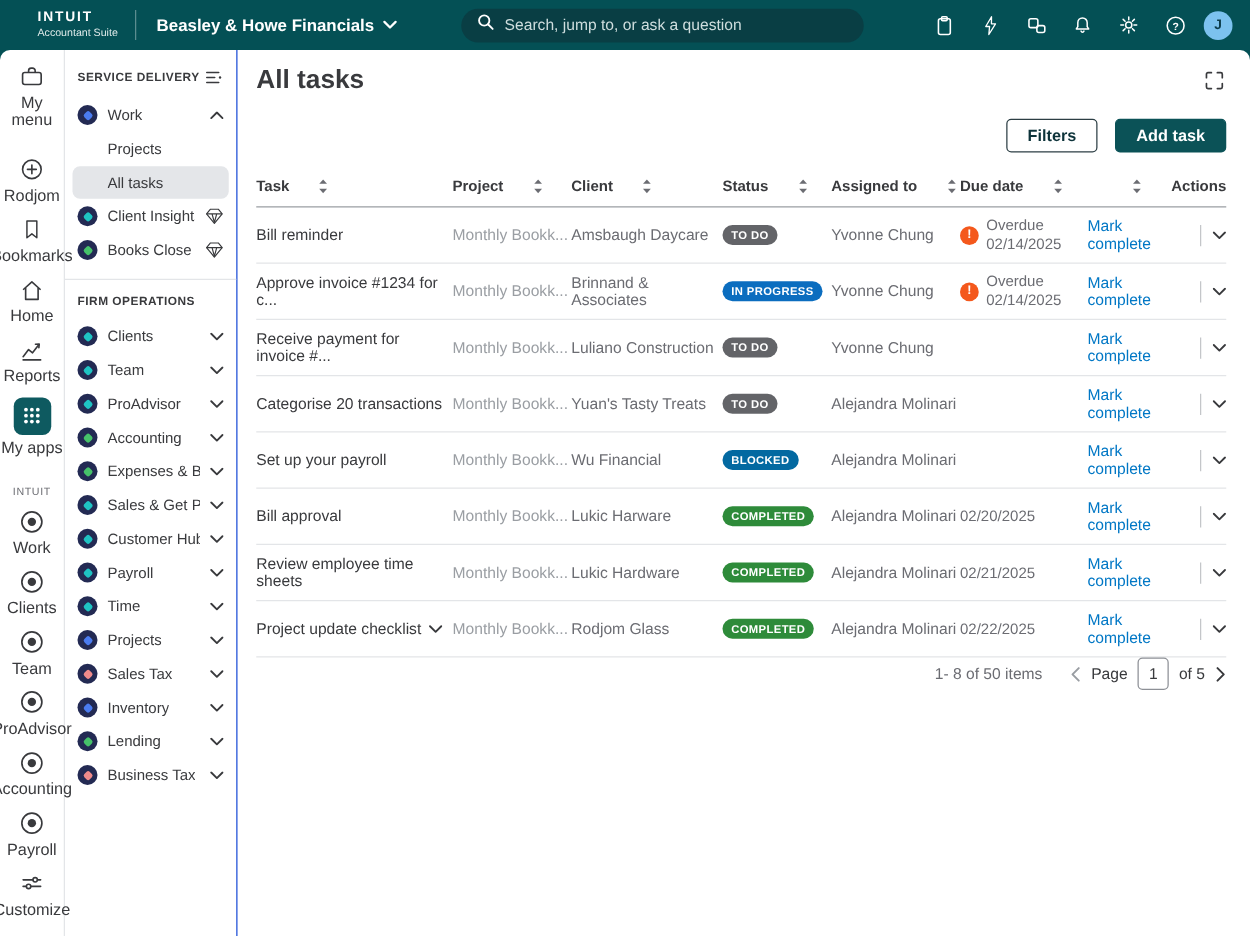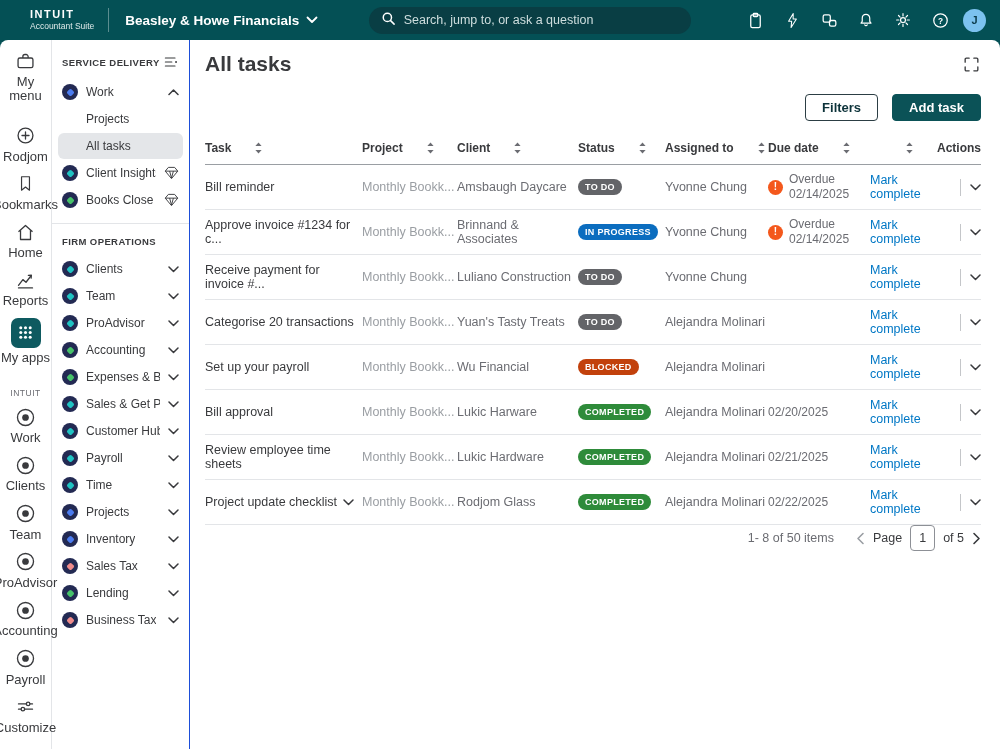--- a/index.html
+++ b/index.html
@@ -418,31 +418,31 @@
       <div class="nav-item">
         <span class="dotc" style="--dot: #4b7cf0;"></span>
         <span class="nlabel">Projects</span>
         <span class="trail">
           <svg width="11" height="7" viewBox="0 0 11 7">
             <polyline points="1,1 5.5,5.5 10,1" fill="none" stroke="currentColor" stroke-width="1.5" stroke-linecap="round" stroke-linejoin="round"></polyline>
           </svg>
         </span>
       </div>
       <div class="nav-item">
+        <span class="dotc" style="--dot: #ef8b8b;"></span>
+        <span class="nlabel">Sales Tax</span>
+        <span class="trail">
+          <svg width="11" height="7" viewBox="0 0 11 7">
+            <polyline points="1,1 5.5,5.5 10,1" fill="none" stroke="currentColor" stroke-width="1.5" stroke-linecap="round" stroke-linejoin="round"></polyline>
+          </svg>
+        </span>
+      </div>
+      <div class="nav-item">
         <span class="dotc" style="--dot: #4b7cf0;"></span>
         <span class="nlabel">Inventory</span>
-        <span class="trail">
-          <svg width="11" height="7" viewBox="0 0 11 7">
-            <polyline points="1,1 5.5,5.5 10,1" fill="none" stroke="currentColor" stroke-width="1.5" stroke-linecap="round" stroke-linejoin="round"></polyline>
-          </svg>
-        </span>
-      </div>
-      <div class="nav-item">
-        <span class="dotc" style="--dot: #ef8b8b;"></span>
-        <span class="nlabel">Sales Tax</span>
         <span class="trail">
           <svg width="11" height="7" viewBox="0 0 11 7">
             <polyline points="1,1 5.5,5.5 10,1" fill="none" stroke="currentColor" stroke-width="1.5" stroke-linecap="round" stroke-linejoin="round"></polyline>
           </svg>
         </span>
       </div>
       <div class="nav-item">
         <span class="dotc" style="--dot: #46c26a;"></span>
         <span class="nlabel">Lending</span>
         <span class="trail">
@@ -630,21 +630,21 @@
                 </svg>
               </span>
             </div>
           </div>
           <div class="tgrid trow">
             <div class="c-task">
               <span>Set up your payroll</span>
             </div>
             <div class="c-proj">Monthly Bookk...</div>
             <div class="c-client">Wu Financial</div>
-            <div><span class="badge" style="background: #c2410c;">BLOCKED</span></div>
+            <div><span class="badge" style="background: #0369a1;">BLOCKED</span></div>
             <div class="c-assigned">Alejandra Molinari</div>
             <div class="c-due"></div>
             <div class="c-actions">
               <span class="mclink">Mark complete</span>
               <span class="vdiv"></span>
               <span class="rowchev">
                 <svg width="11" height="7" viewBox="0 0 11 7">
                   <polyline points="1,1 5.5,5.5 10,1" fill="none" stroke="currentColor" stroke-width="1.5" stroke-linecap="round" stroke-linejoin="round"></polyline>
                 </svg>
               </span>

